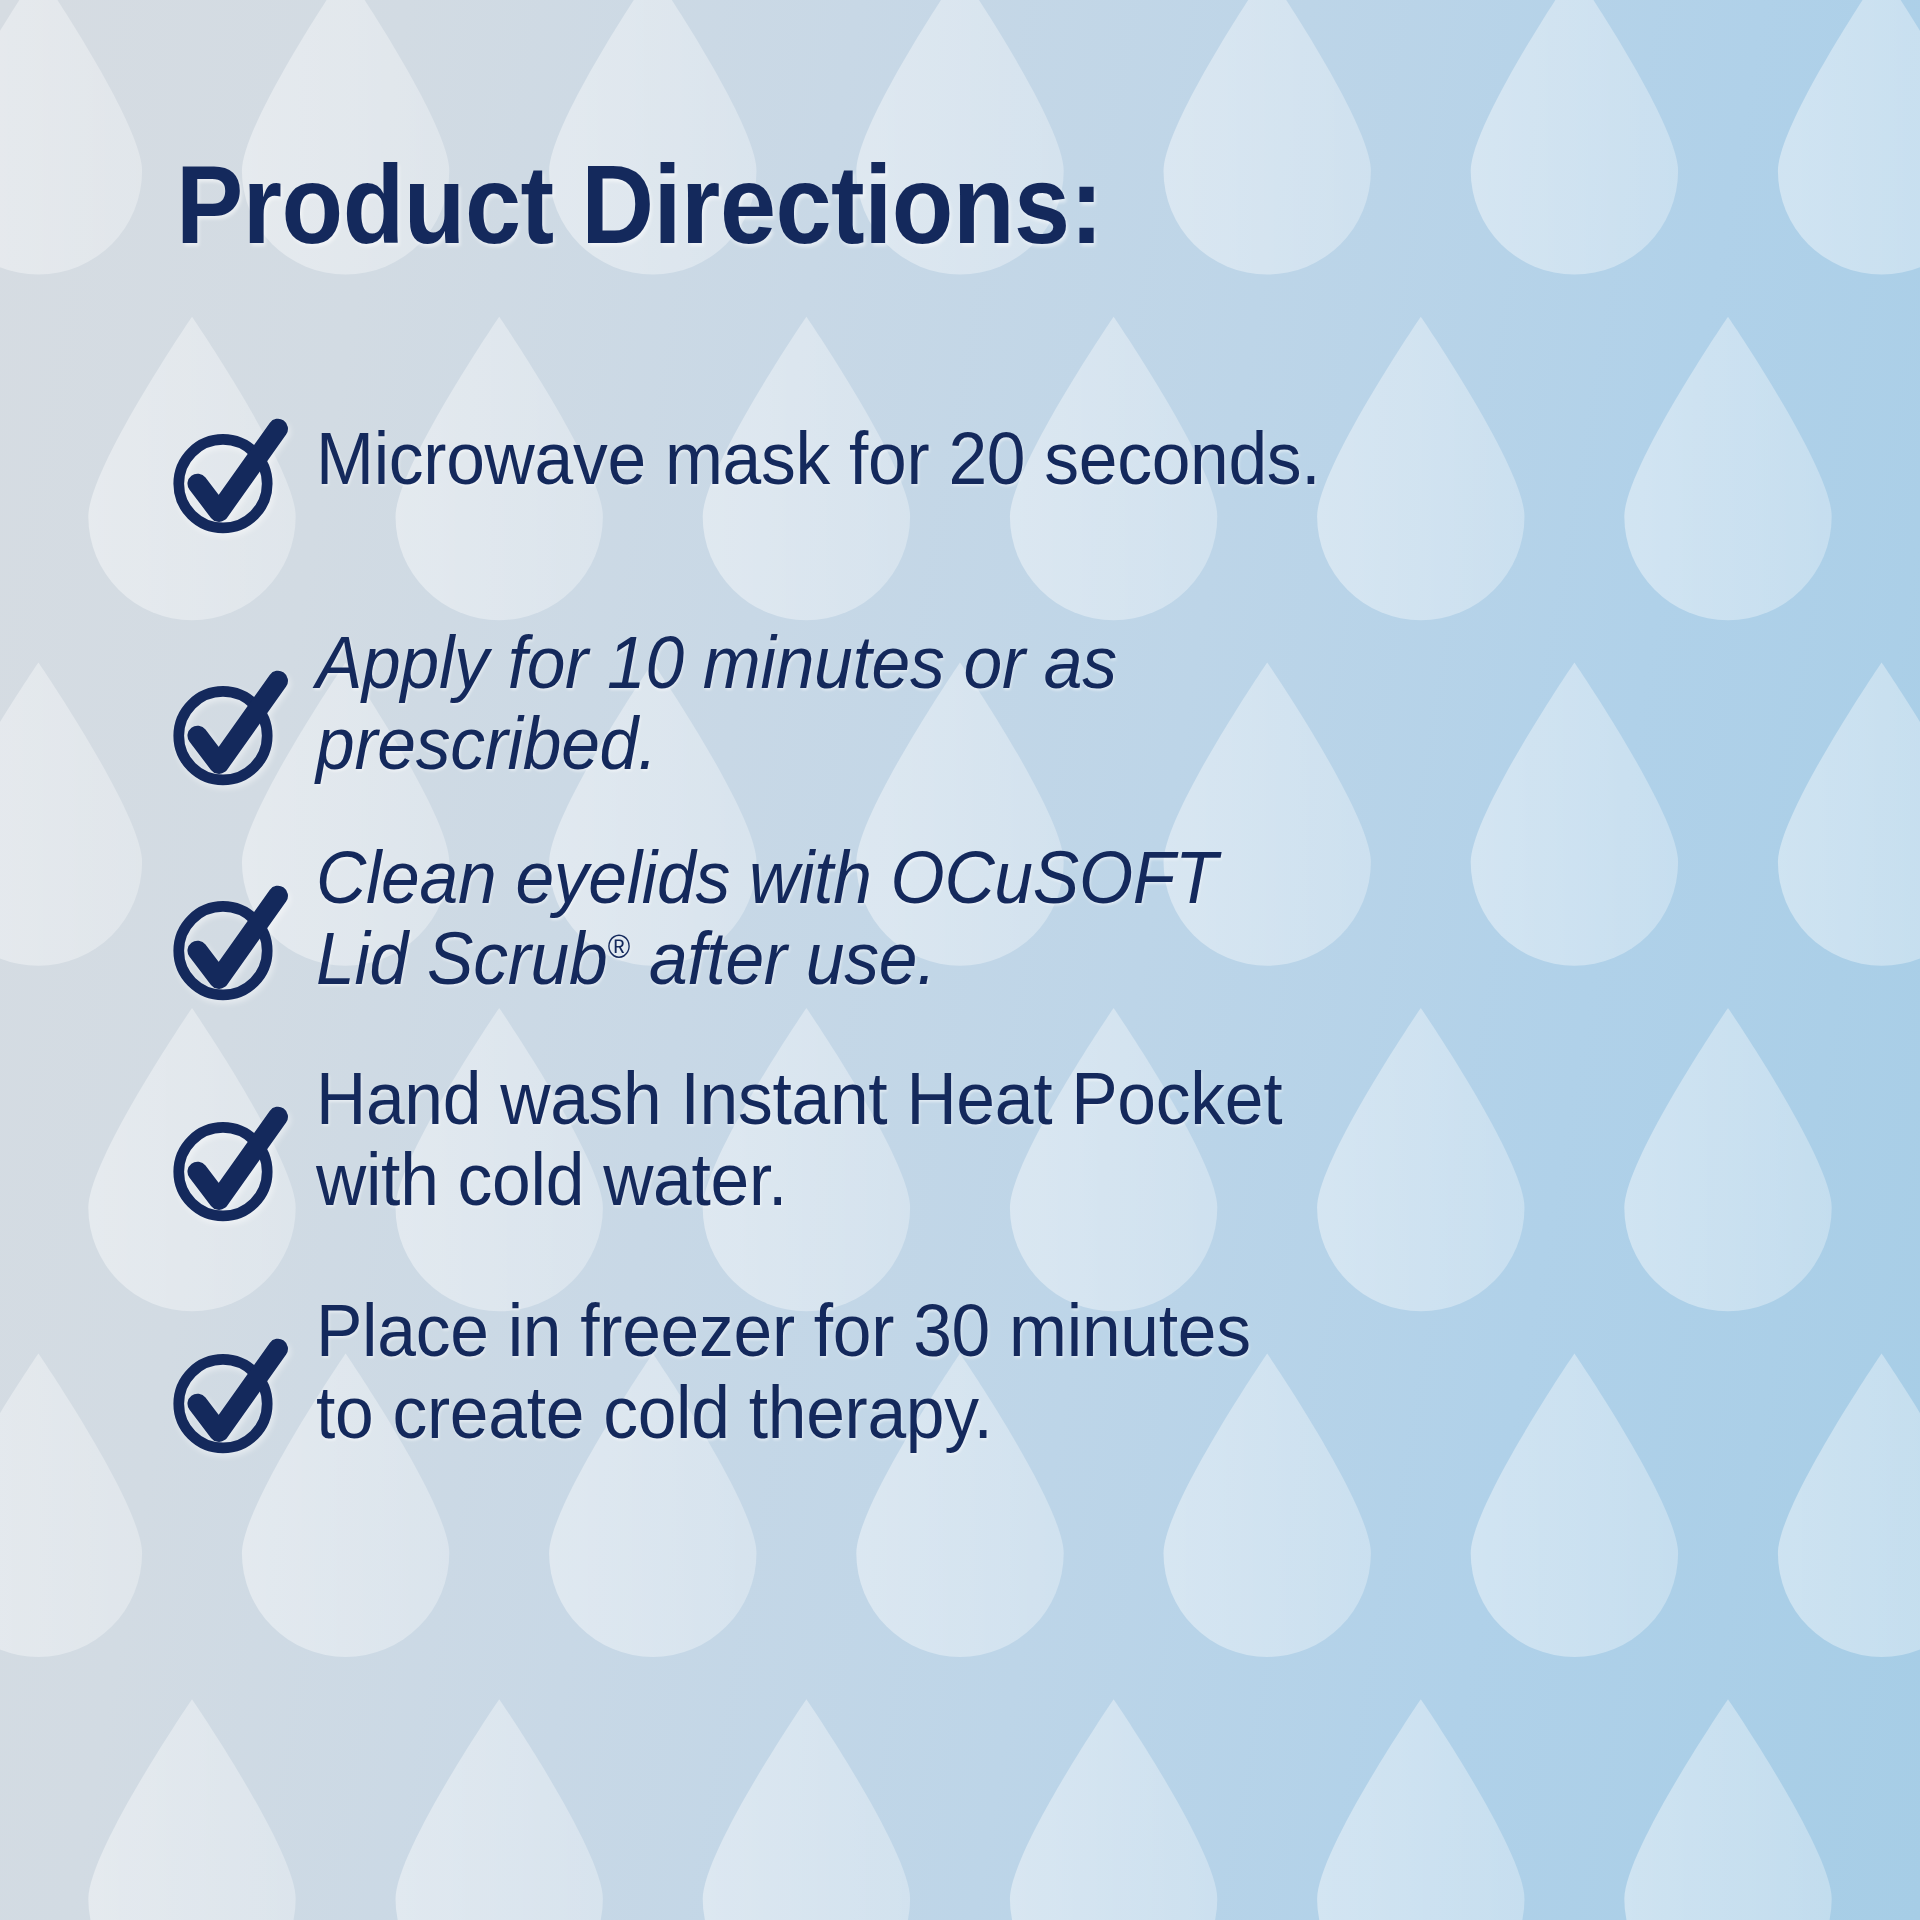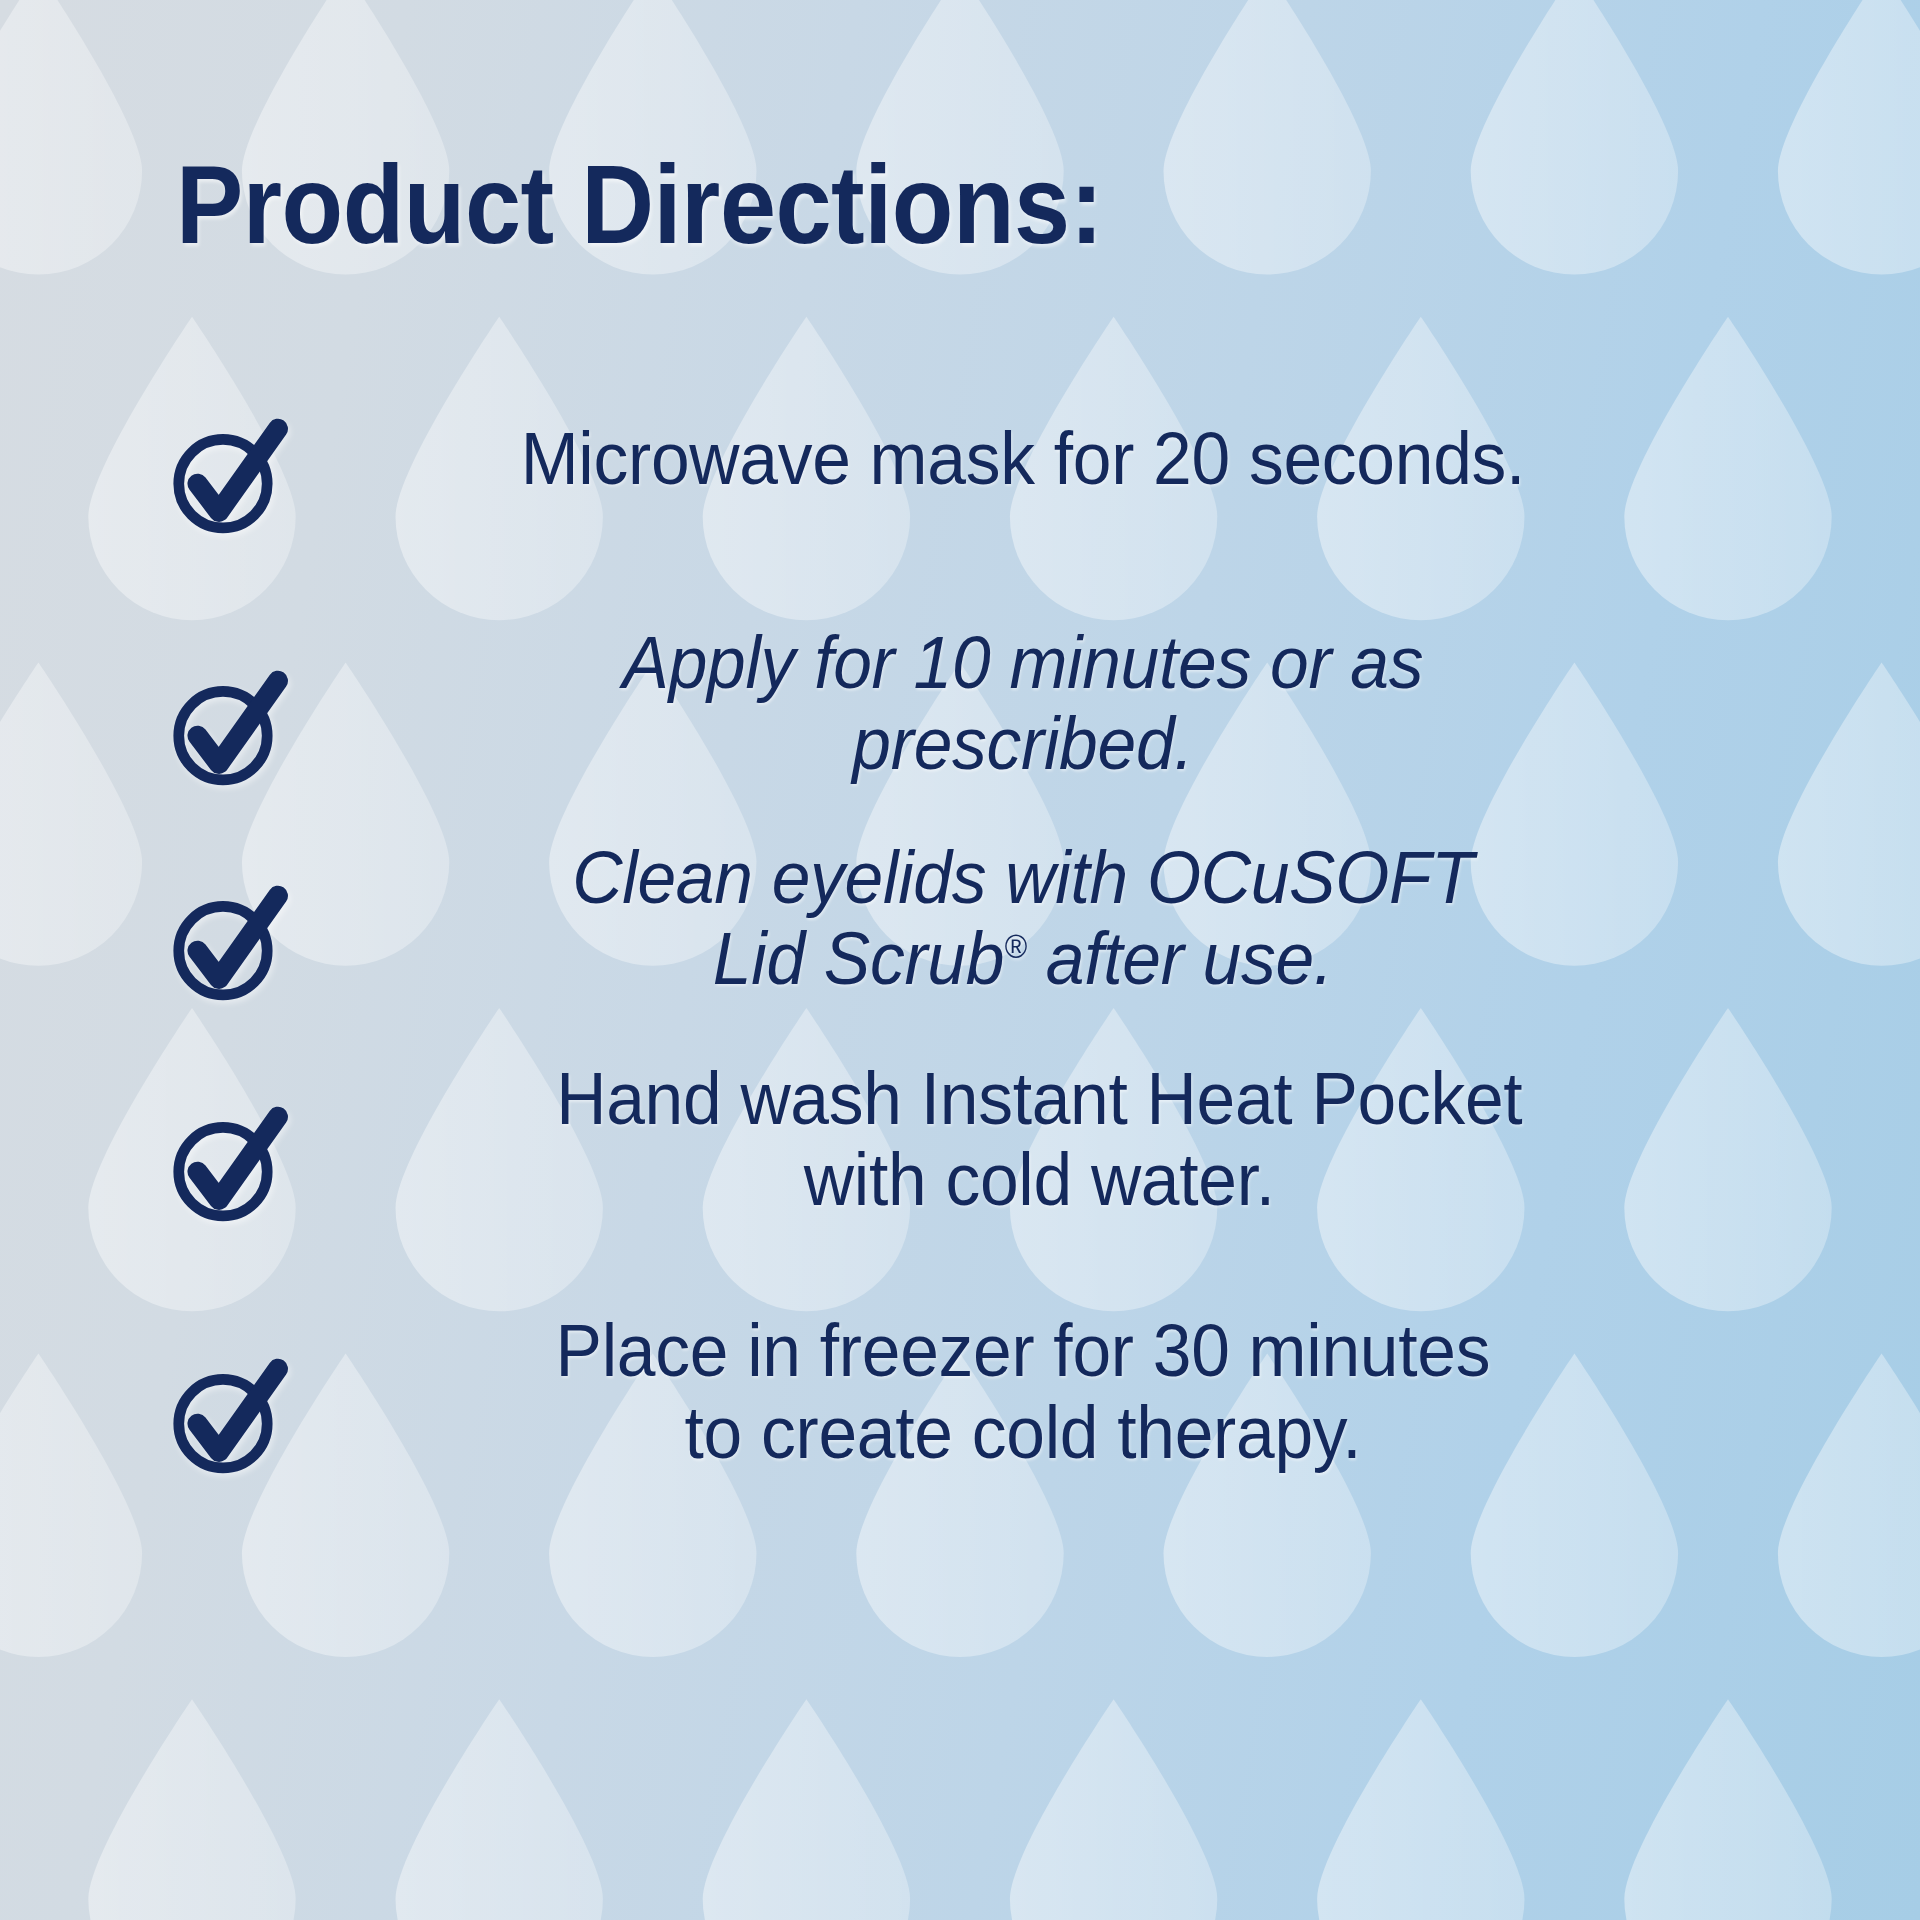--- a/index.html
+++ b/index.html
@@ -16,21 +16,20 @@
     height: 1920px;
     overflow: hidden;
     font-family: "Liberation Sans", "DejaVu Sans", sans-serif;
     background: linear-gradient(100deg,
                 #d6dce2 0%,
                 #d2dbe3 18%,
                 #c8d8e6 38%,
                 #bdd5e8 58%,
                 #b0d1e9 78%,
                 #a6cde6 100%);
-    text-align: center;
   }
 
   
   .droplets {
     position: absolute;
     inset: 0;
     pointer-events: none;
   }
   .droplets svg { display: block; width: 100%; height: 100%; }
 
@@ -104,21 +103,21 @@
     padding-top: 4px;
   }
 
   
   .step--1 { margin-bottom: 70px; }
   .step--1 .check-icon { top: -4px; }
   .step--2 { margin-bottom: 48px; font-style: italic; }
   .step--2 .check-icon { top: 44px; }
   .step--3 { margin-bottom: 54px; font-style: italic; }
   .step--3 .check-icon { top: 44px; }
-  .step--4 { margin-bottom: 86px; gap: 31px; }
+  .step--4 { margin-bottom: 66px; }
   .step--4 .check-icon { top: 44px; }
   .step--5 .check-icon { top: 44px; }
 
   .reg {
     font-size: 0.44em;
     vertical-align: 0.80em;
     letter-spacing: 0;
   }
 </style>
 </head>

